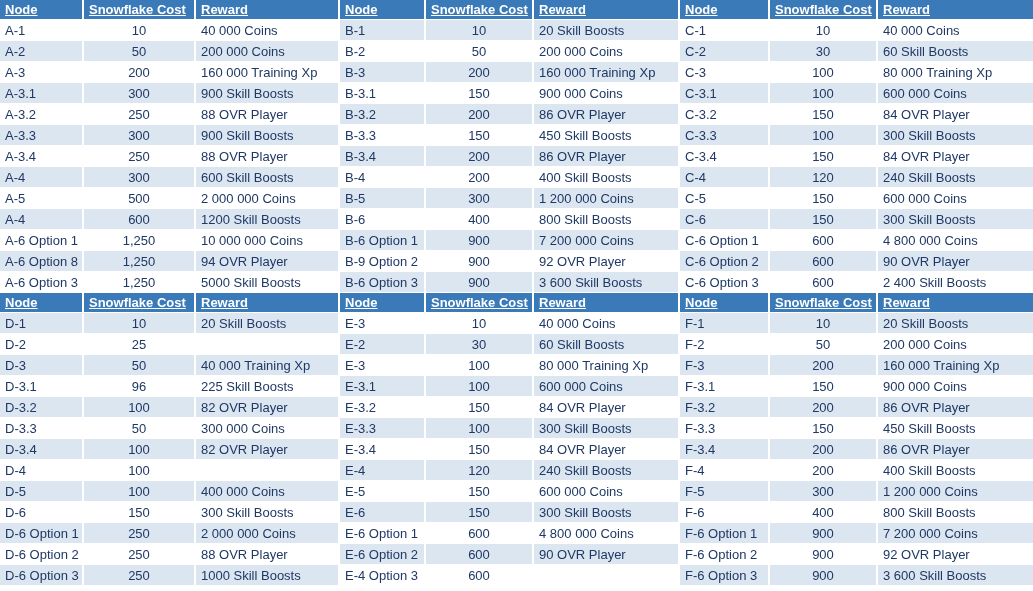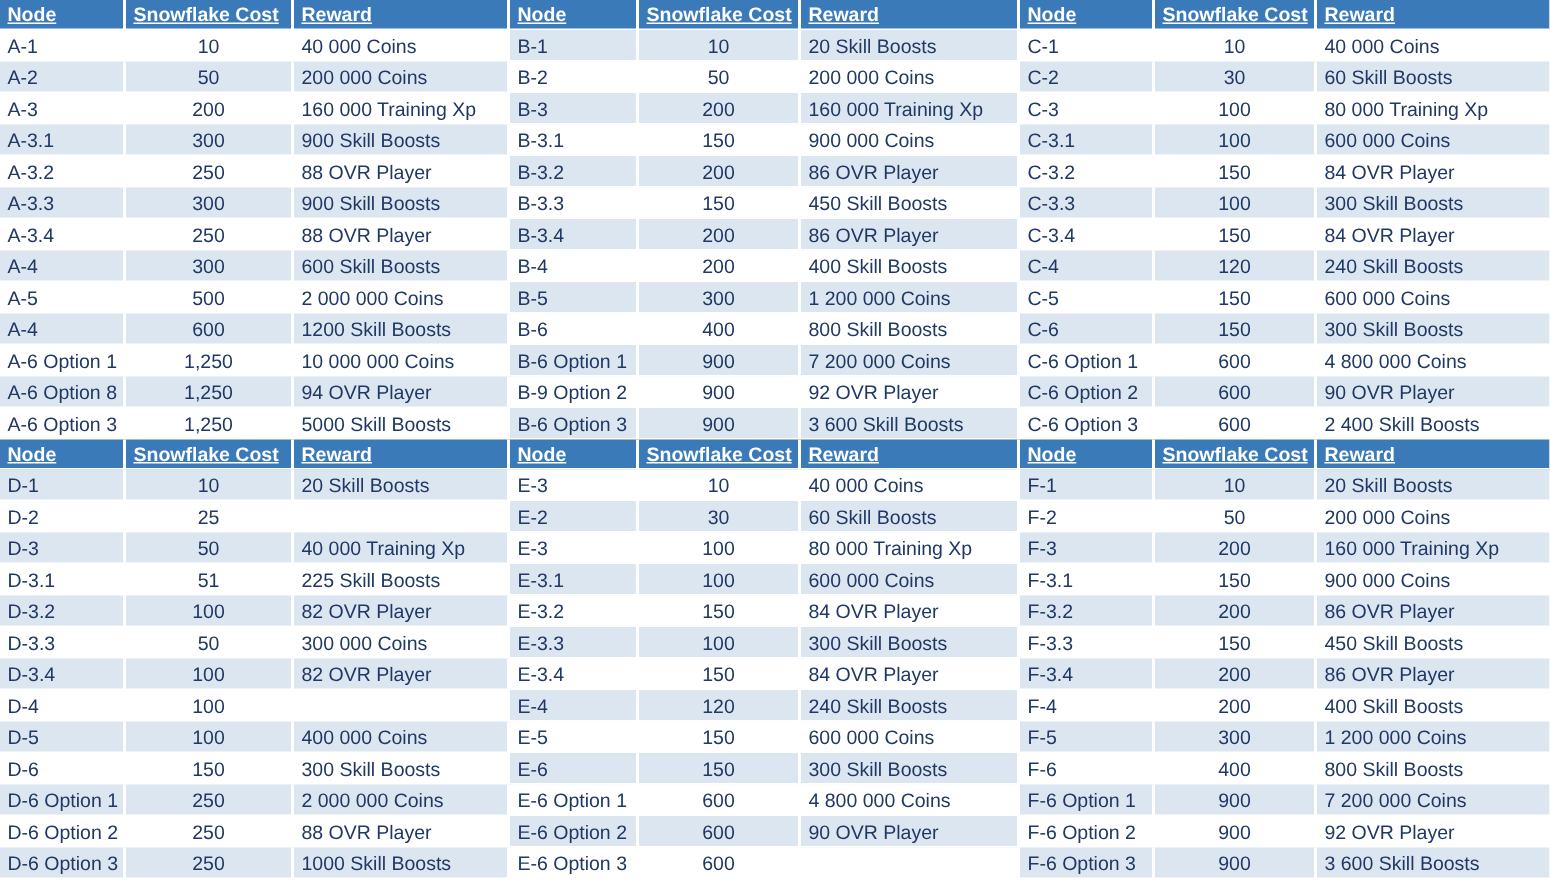--- a/index.html
+++ b/index.html
@@ -321,21 +321,21 @@
           <div class="cell c-node">D-2</div>
           <div class="cell c-cost">25</div>
         </div>
         <div class="row shade">
           <div class="cell c-node">D-3</div>
           <div class="cell c-cost">50</div>
           <div class="cell c-rew">40 000 Training Xp</div>
         </div>
         <div class="row plain">
           <div class="cell c-node">D-3.1</div>
-          <div class="cell c-cost">51</div>
+          <div class="cell c-cost">96</div>
           <div class="cell c-rew">225 Skill Boosts</div>
         </div>
         <div class="row shade">
           <div class="cell c-node">D-3.2</div>
           <div class="cell c-cost">100</div>
           <div class="cell c-rew">82 OVR Player</div>
         </div>
         <div class="row plain">
           <div class="cell c-node">D-3.3</div>
           <div class="cell c-cost">50</div>
@@ -436,21 +436,21 @@
           <div class="cell c-node">E-6 Option 1</div>
           <div class="cell c-cost">600</div>
           <div class="cell c-rew">4 800 000 Coins</div>
         </div>
         <div class="row shade">
           <div class="cell c-node">E-6 Option 2</div>
           <div class="cell c-cost">600</div>
           <div class="cell c-rew">90 OVR Player</div>
         </div>
         <div class="row plain">
-          <div class="cell c-node">E-6 Option 3</div>
+          <div class="cell c-node">E-4 Option 3</div>
           <div class="cell c-cost">600</div>
         </div>
       </div>
       <div class="group g2">
         <div class="row header-row">
           <div class="cell c-node">Node</div>
           <div class="cell c-cost">Snowflake Cost</div>
           <div class="cell c-rew">Reward</div>
         </div>
         <div class="row shade">

